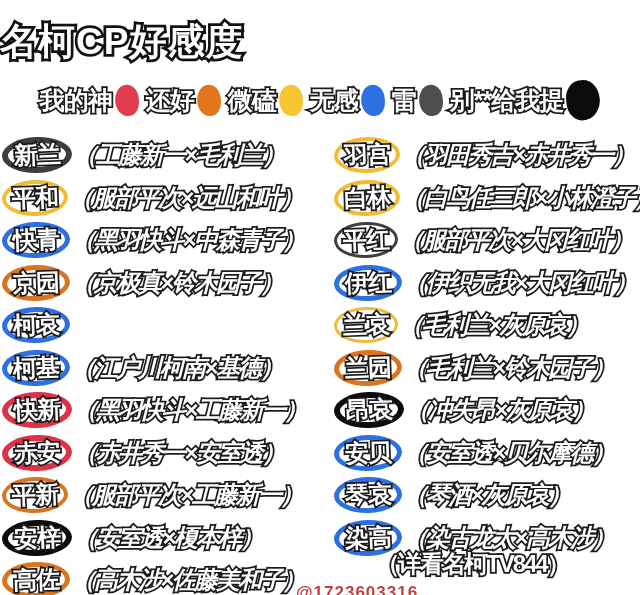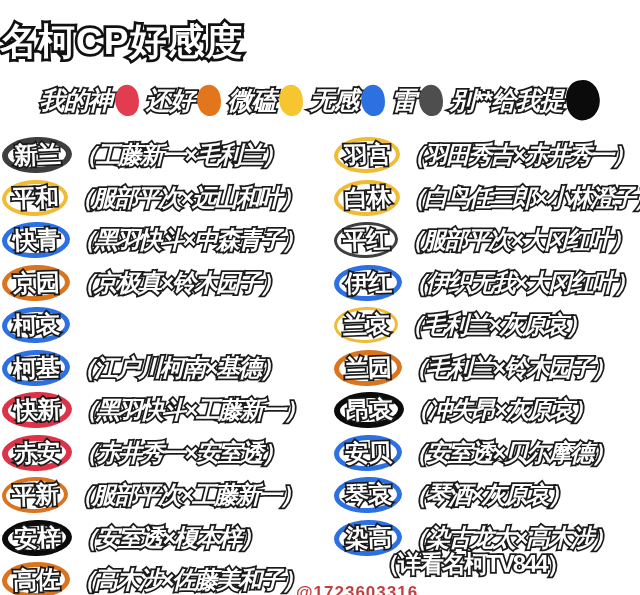--- a/index.html
+++ b/index.html
@@ -19,21 +19,21 @@
   .title {
     display:inline-block; font-size:37px; line-height:1.2;
     -webkit-text-stroke:5.5px #111;
     letter-spacing:1px;
   }
   .legend {
     display:flex; align-items:center; justify-content:center;
     gap:7px; height:52px; padding:0 2px; margin-top:2px;
     white-space:nowrap;
   }
-  .legend-item { display:inline-flex; align-items:center; gap:3px;font-style:italic; }
+  .legend-item { display:inline-flex; align-items:center; gap:3px; }
   .legend-label { font-size:25px; letter-spacing:-1px; }
   .swatch {
     display:inline-block; width:24px; height:31px;
     border-radius:45% 55% 40% 60%;
     transform:rotate(-14deg) skewX(-9deg);
   }
   .swatch.big { width:34px; height:40px; border-radius:40% 60% 45% 55%; }
 
   .rows { margin-top:8px; padding-left:2px; }
   .row {

